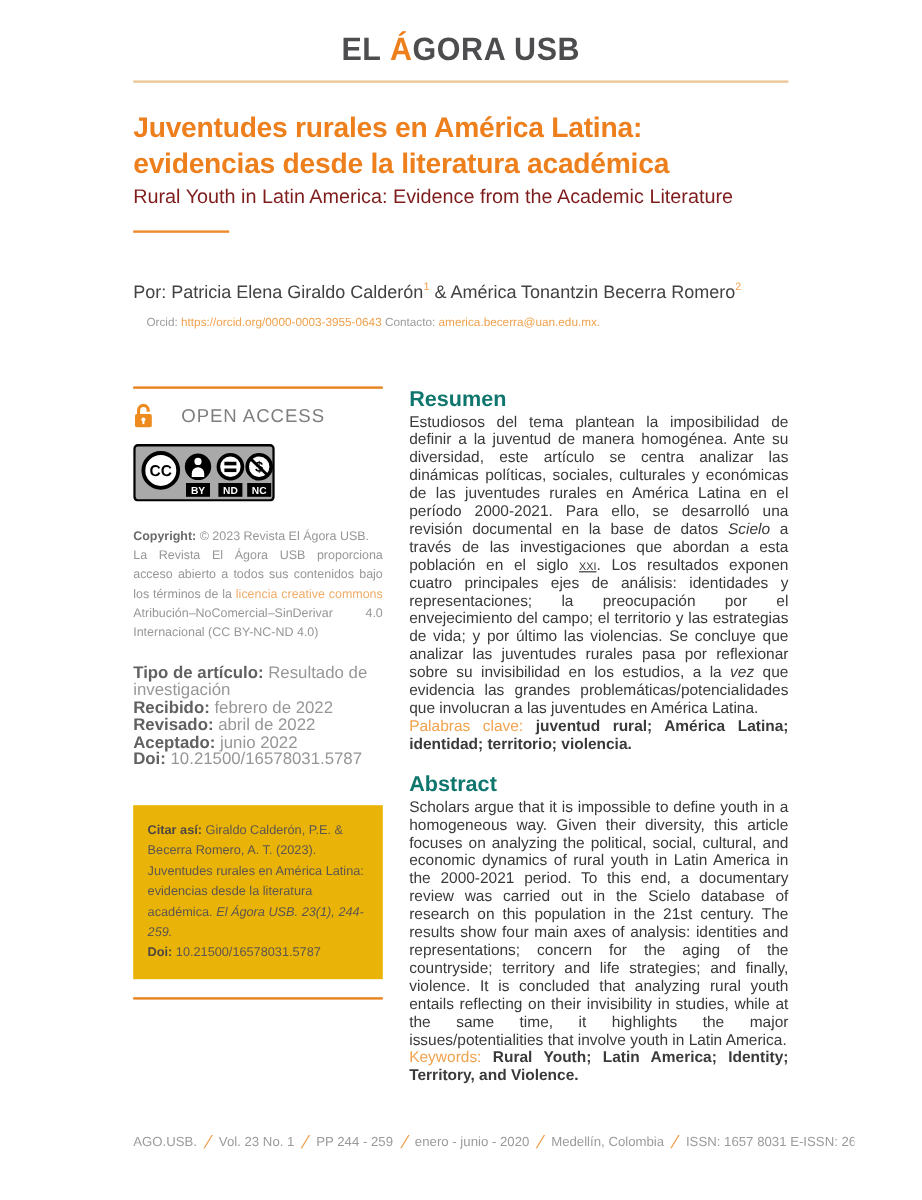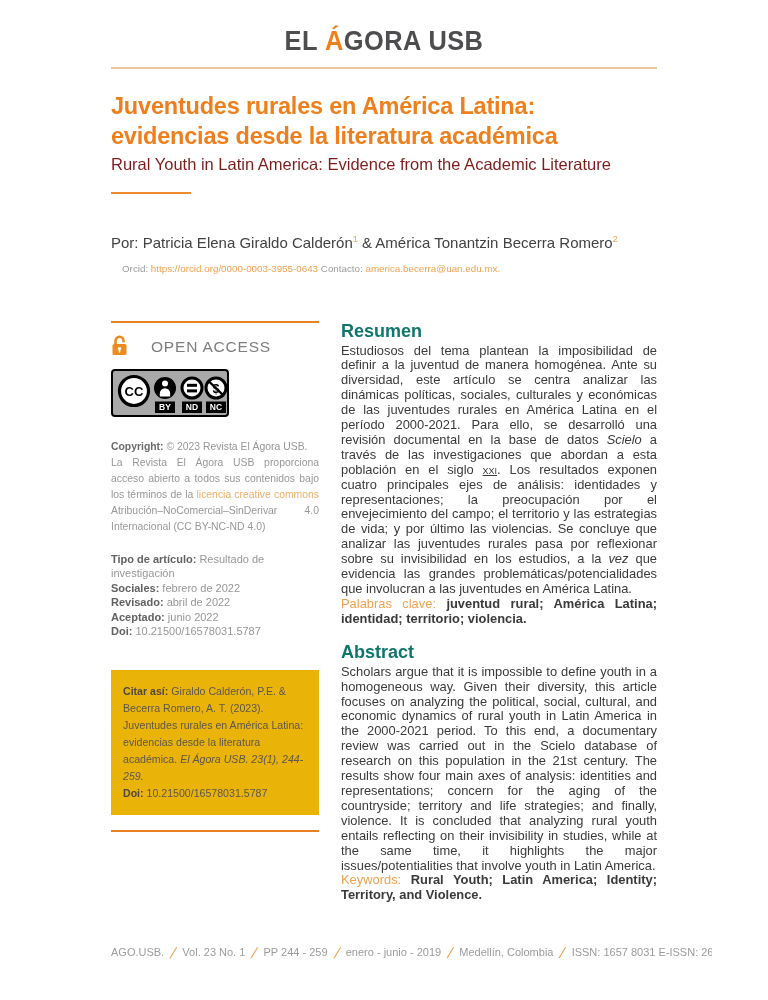--- a/index.html
+++ b/index.html
@@ -39,21 +39,21 @@
   .open-access { margin-top:12px; display:flex; align-items:flex-end;gap:16px; }
   .open-access .oa-label { margin-left:7px; font-size:15.5px; letter-spacing:.8px; color:#7e7e7e; }
 
   .cc-badge { margin-top:13px; display:block; }
 
   .copyright { margin-top:22px; font-size:10.4px; line-height:16px; color:#979797;
                text-align:justify; }
   .copyright b { color:#6a6a6a; }
   .cc-link { color:#efad69; text-decoration:none; }
 
-  .meta { margin-top:17px; font-size:11px; line-height:14.6px; color:#979797; }
+  .meta { margin-top:17px; font-size:14px; line-height:14.6px; color:#979797; }
   .meta b { color:#616161; }
 
   .cite-box { margin-top:31px; background:#eab308; padding:13px 12px;
               font-size:10.6px; line-height:17px; color:#5d564e; }
   .cite-box b { color:#4f4840; }
   .left-rule2 { margin-top:15px; border:none; border-top:2px solid #e8821f; }
 
   
   .sec-heading { font-size:18px; font-weight:700; color:#0f766e; }
   .abstract-body { margin-top:2px; font-size:12.9px; line-height:14.9px;
@@ -143,21 +143,21 @@
           </g>
         </svg>
 
         <div class="copyright">
           <b>Copyright:</b><span> © 2023 Revista El Ágora USB.</span><br>
           <span>La Revista El Ágora USB proporciona acceso abierto a todos sus contenidos bajo los términos de la </span><a class="cc-link">licencia creative commons</a><span> Atribución–NoComercial–SinDerivar 4.0 Internacional (CC BY-NC-ND 4.0)</span>
         </div>
 
         <div class="meta">
           <div><b>Tipo de artículo:</b><span> Resultado de investigación</span></div>
-          <div><b>Sociales:</b><span> febrero de 2022</span></div>
+          <div><b>Recibido:</b><span> febrero de 2022</span></div>
           <div><b>Revisado:</b><span> abril de 2022</span></div>
           <div><b>Aceptado:</b><span> junio 2022</span></div>
           <div><b>Doi:</b><span> 10.21500/16578031.5787</span></div>
         </div>
 
         <div class="cite-box">
           <b>Citar así:</b><span> Giraldo Calderón, P.E. &amp; Becerra Romero, A. T. (2023). Juventudes rurales en América Latina: evidencias desde la literatura académica. </span><span class="it">El Ágora USB. 23(1), 244-259.</span><br>
           <b>Doi:</b><span> 10.21500/16578031.5787</span>
         </div>
 
@@ -186,21 +186,21 @@
     </div>
   </div>
 
   <div class="footer">
     <span class="f-item">AGO.USB.</span>
     <span class="f-sep">/</span>
     <span class="f-item">Vol. 23 No. 1</span>
     <span class="f-sep">/</span>
     <span class="f-item">PP 244 - 259</span>
     <span class="f-sep">/</span>
-    <span class="f-item">enero - junio - 2019</span>
+    <span class="f-item">enero - junio - 2020</span>
     <span class="f-sep">/</span>
     <span class="f-item">Medellín, Colombia</span>
     <span class="f-sep">/</span>
     <span class="f-item">ISSN: 1657 8031 E-ISSN: 2665-3354</span>
     <span class="f-page">
       <span class="f-sep-big">/</span>
       <span class="page-num">244</span>
       <span class="f-sep-big">/</span>
     </span>
   </div>

